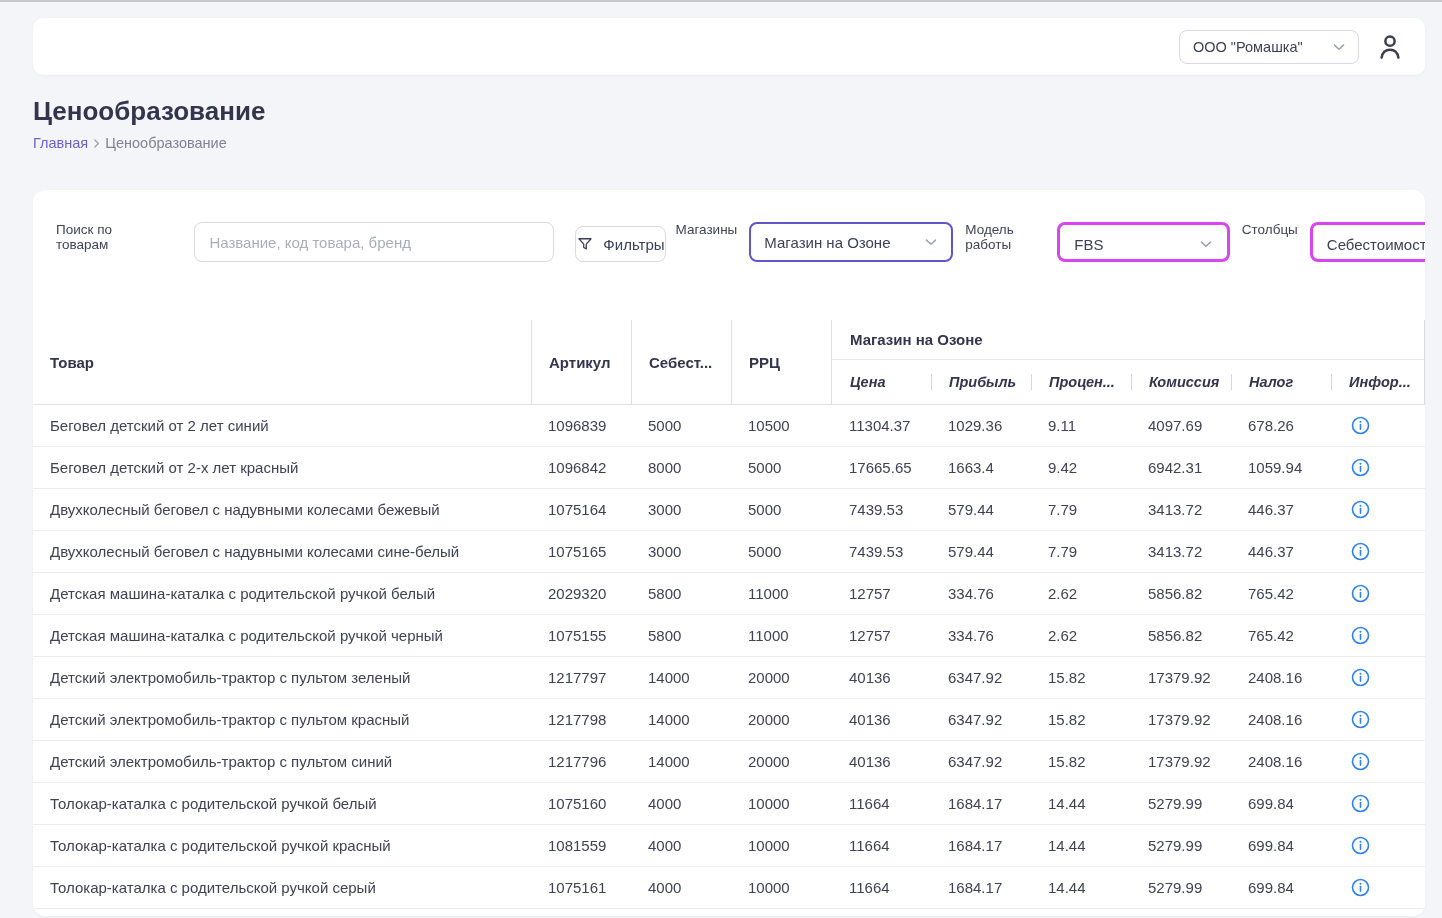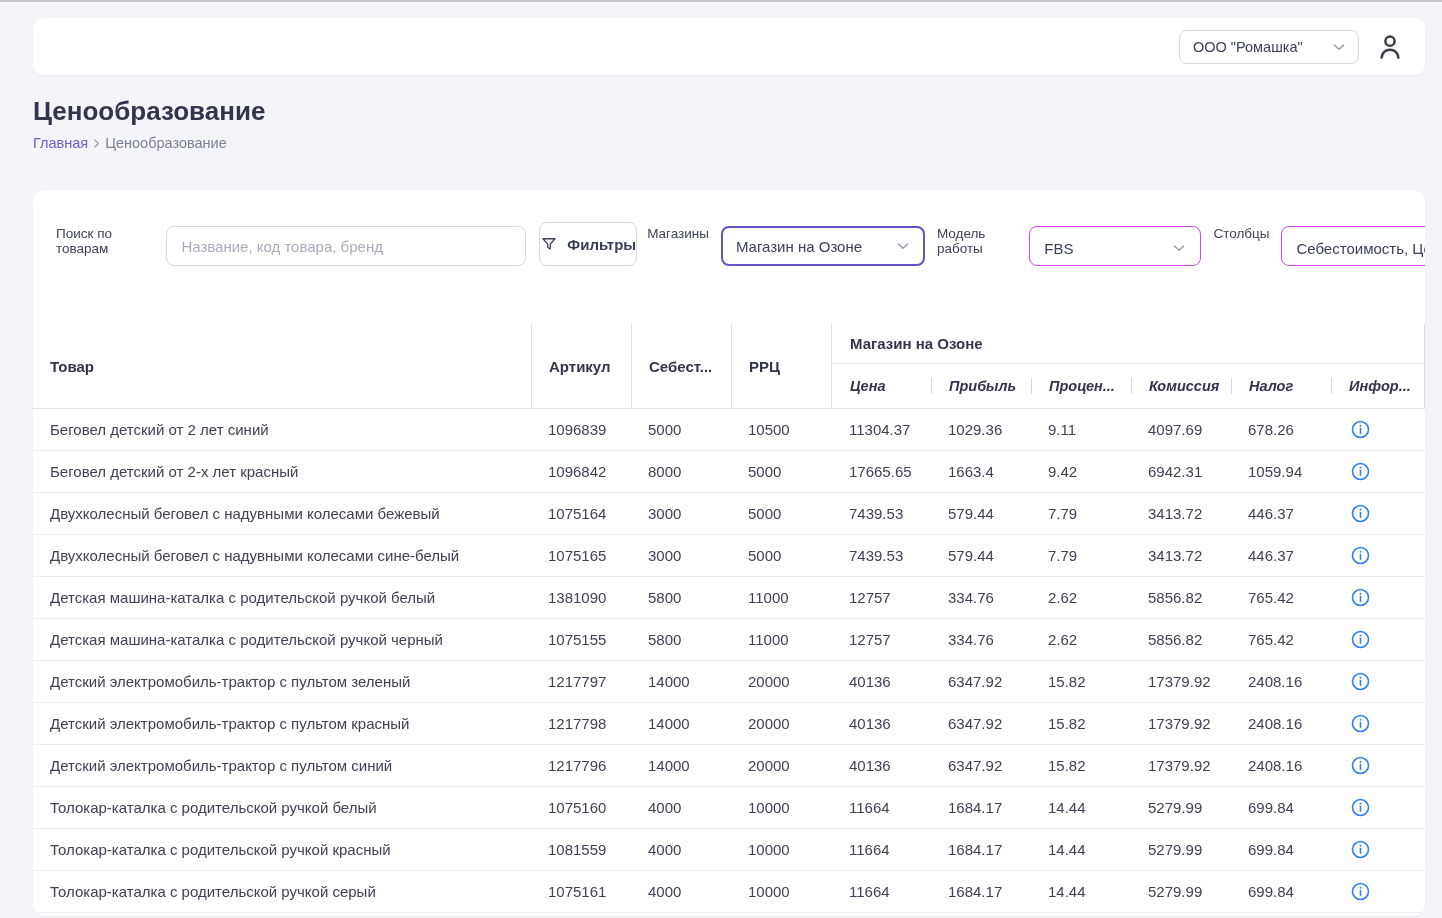--- a/index.html
+++ b/index.html
@@ -60,35 +60,35 @@
     padding:32px 24px 0 23px;
     display:flex; align-items:flex-end;
   }
   .field { display:flex; flex-direction:row; gap:12px; }
   .field-label { font-size:13.5px; color:#3f4458; }
   .search-input {
     width:406px; height:40px;
     border:1px solid #d7dae2; border-radius:8px;
     padding:0 14px; font-size:15px; color:#3a3f58;
     font-family:"Liberation Sans","DejaVu Sans",sans-serif;
-    outline:none; background:#fff;
+    outline:none; background:#fff;margin-left:28px;
   }
   .search-input::placeholder { color:#a9aebc; }
   .btn-filters {
-    margin-left:13px;
-    width:131px; height:44px;
+    margin-left:21px;
+    width:131px; height:36px;
     border:1px solid #d7dae2; border-radius:8px; background:#fff;
     display:flex; align-items:center; justify-content:center; gap:9px;
-    font-size:15px; font-weight:700; color:#3a3f58;
+    font-size:15px; font-weight:400; color:#3a3f58;
     font-family:"Liberation Sans","DejaVu Sans",sans-serif;
     cursor:pointer;
   }
   .select-box {
     width:204px; height:40px;
-    border:1px solid #d946ef; border-radius:8px; background:#fff;
+    border:3px solid #d946ef; border-radius:8px; background:#fff;
     display:flex; align-items:center; justify-content:space-between;
     padding:4px 12px 0 14px;
     font-size:15px; color:#3a3f58; cursor:pointer;
     white-space:nowrap; overflow:hidden;
   }
   .select-box .select-value { overflow:hidden; text-overflow:ellipsis; }
   .select-box.active { border:2px solid #6156c9; padding:0 11px 0 13px; }
   .ml25 { margin-left:10px; }
   .ml24 { margin-left:12px; }
   .btn-gear {
@@ -340,21 +340,21 @@
     <svg width="19" height="19" viewBox="0 0 19 19" fill="none">
       <circle cx="9.5" cy="9.5" r="8" stroke="#2f80ed" stroke-width="1.6"></circle>
       <line x1="9.5" y1="8.6" x2="9.5" y2="13.2" stroke="#2f80ed" stroke-width="1.6" stroke-linecap="round"></line>
       <circle cx="9.5" cy="5.8" r="1" fill="#2f80ed"></circle>
     </svg>
   </span>
 </div>
         </div>
         <div class="trow">
           <div class="td">Детская машина-каталка с родительской ручкой белый</div>
-          <div class="td">1381090</div>
+          <div class="td">2029320</div>
           <div class="td">5800</div>
           <div class="td">11000</div>
           <div class="td td-num">12757</div>
           <div class="td td-num">334.76</div>
           <div class="td td-num">2.62</div>
           <div class="td td-num">5856.82</div>
           <div class="td td-num">765.42</div>
           <div class="td td-info">
   <span class="icon">
     <svg width="19" height="19" viewBox="0 0 19 19" fill="none">

